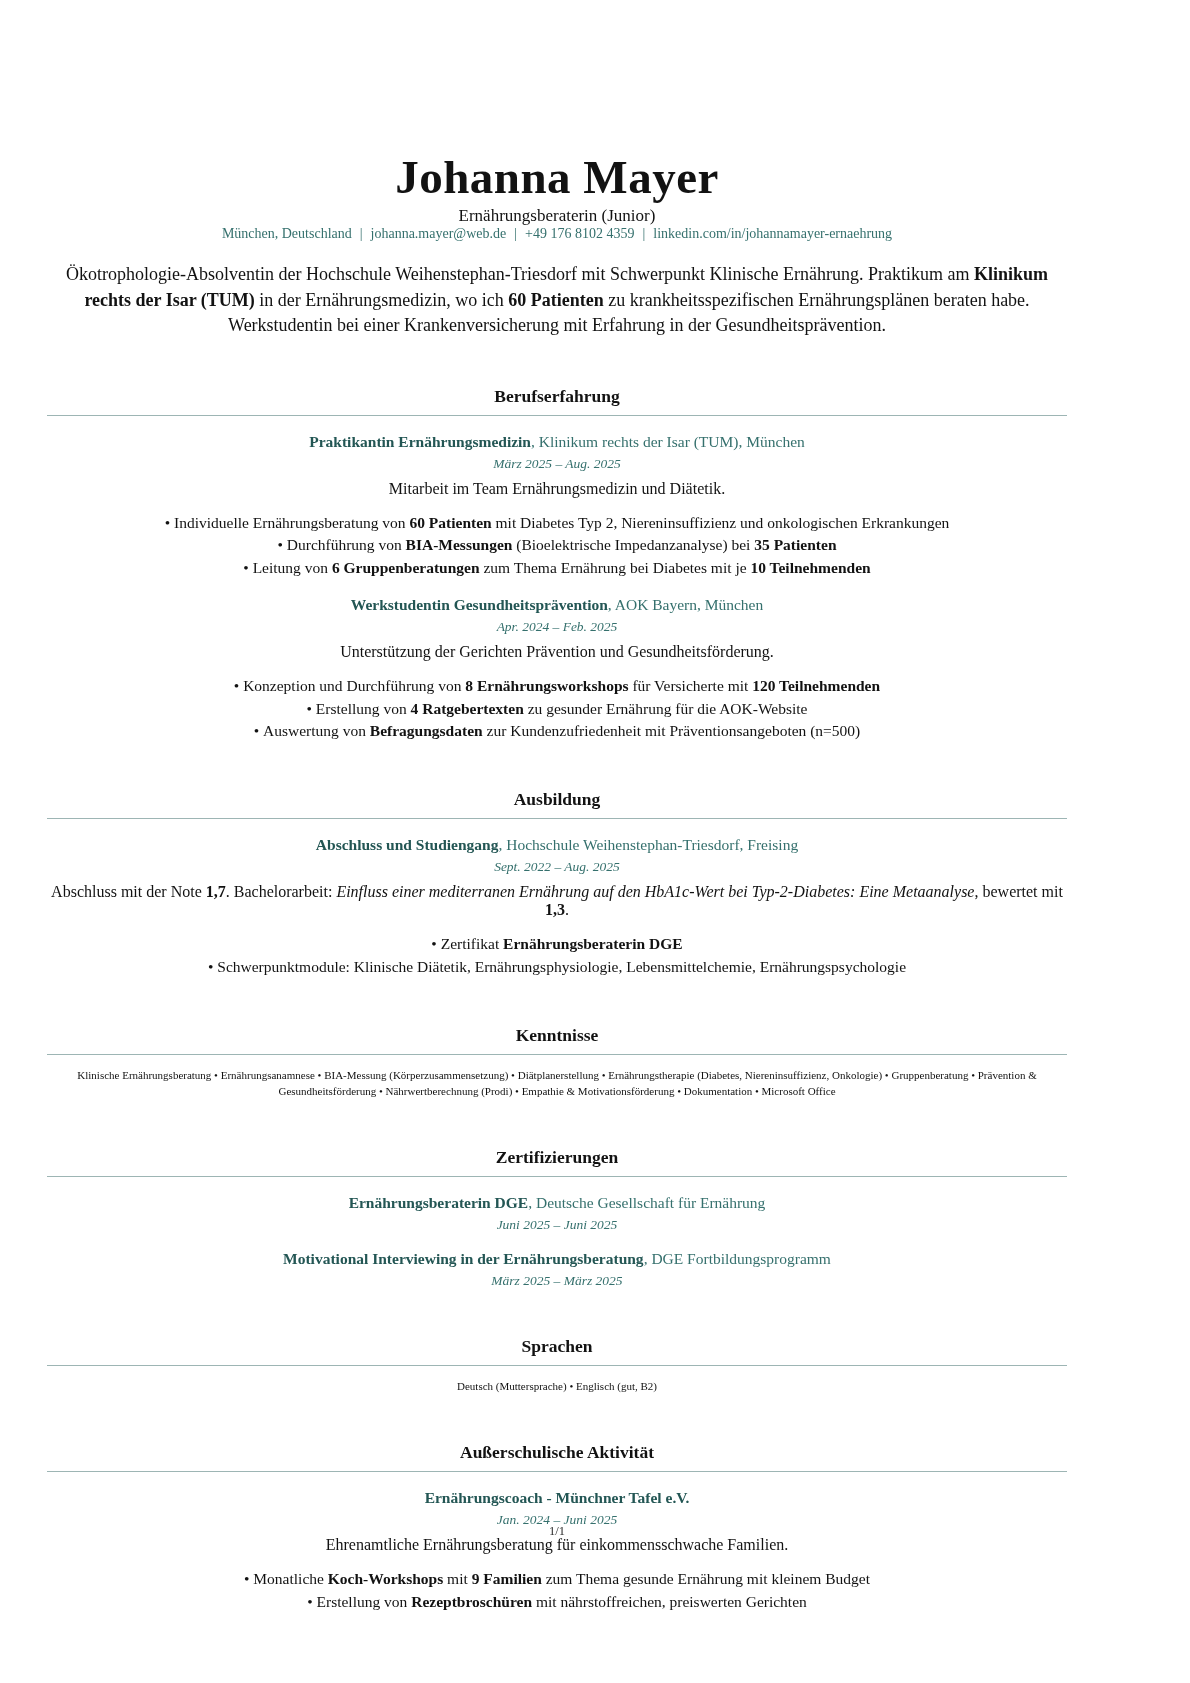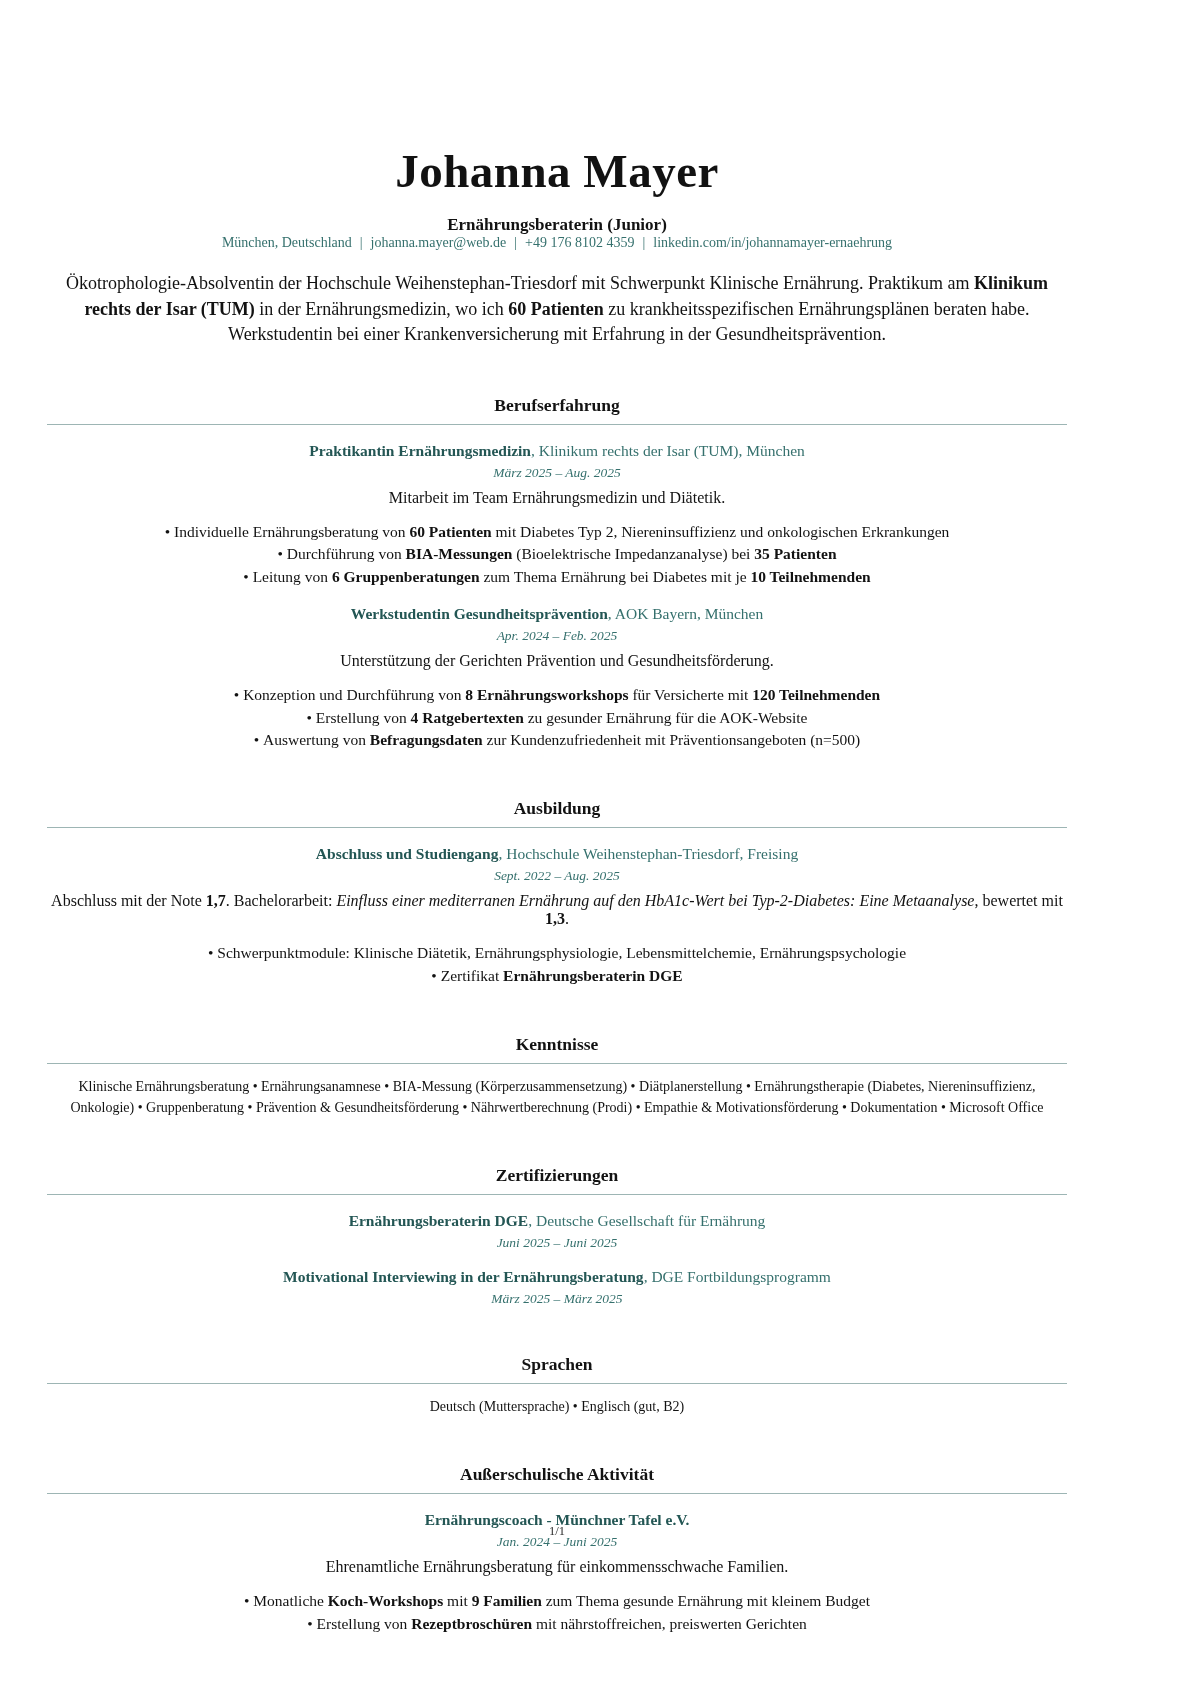--- a/index.html
+++ b/index.html
@@ -2,44 +2,44 @@
 <html><head>
 <meta charset="utf-8">
 <style>
   * { margin:0; padding:0; box-sizing:border-box; }
   html,body { background:#ffffff; }
   body {
     width:1190px; height:1683px;
     font-family:"Liberation Serif","DejaVu Serif",serif;
     color:#121212;
   }
-  .page { position:relative; width:1114px; height:1683px; padding:12px 47px; overflow:hidden; }
+  .page { position:relative; width:1114px; height:1683px; padding:18px 47px; overflow:hidden; }
 
   .name { text-align:center; font-size:47px; font-weight:700; margin-top:132px; letter-spacing:.5px; }
-  .subtitle { text-align:center; font-size:17px; font-weight:700; margin-top:17px; }
+  .subtitle { text-align:center; font-size:17px; font-weight:400; margin-top:2px; }
   .contact { text-align:center; font-size:14px; margin-top:0; color:#35706d; }
   .contact .sep { margin:0 8px; }
   .summary { text-align:center; font-size:18px; line-height:1.42; margin-top:20px; }
 
   .section { margin-top:47px; }
   .section-heading { text-align:center; font-size:17.5px; font-weight:700; margin-bottom:8px; }
   .rule { border:none; border-top:1px solid #9db5b4; height:0; }
 
   .entry { margin-top:17px; text-align:center; }
   .entry-title { font-size:15.5px; }
   .role { font-weight:700; color:#235654; }
   .org  { color:#35706d; }
   .date { font-size:13.5px; font-style:italic; color:#35706d; margin-top:5px; }
   .entry-summary { font-size:16px; margin-top:8px; }
 
   .bullets { list-style:none; margin-top:14px; }
   .bullets li { text-align:center; font-size:15.5px; line-height:1.45; }
   .bullets li::before { content:"\2022\00a0"; }
 
-  .inline-text { text-align:center; font-size:14px; line-height:1.45; margin-top:13px; }
+  .inline-text { text-align:center; font-size:11px; line-height:1.45; margin-top:13px; }
 
   .b { font-weight:700; }
   .i { font-style:italic; }
 
   .footer { position:absolute; left:0; right:0; top:1524px; text-align:center; font-size:12.5px; color:#2b2b2b; }
 </style>
 </head>
 <body>
 
 <div class="page">
@@ -88,22 +88,22 @@
     <h2 class="section-heading">Ausbildung</h2>
     <hr class="rule">
 
     <div class="entry">
       <div class="entry-title">
         <span class="role">Abschluss und Studiengang</span><span class="org">, Hochschule Weihenstephan-Triesdorf, Freising</span>
       </div>
       <div class="date">Sept. 2022 – Aug. 2025</div>
       <div class="entry-summary"><span>Abschluss mit der Note </span><span class="b">1,7</span><span>. Bachelorarbeit: </span><span class="i">Einfluss einer mediterranen Ernährung auf den HbA1c-Wert bei Typ-2-Diabetes: Eine Metaanalyse</span><span>, bewertet mit </span><span class="b">1,3</span><span>.</span></div>
       <ul class="bullets">
+        <li><span>Zertifikat </span><span class="b">Ernährungsberaterin DGE</span></li>
         <li><span>Schwerpunktmodule: Klinische Diätetik, Ernährungsphysiologie, Lebensmittelchemie, Ernährungspsychologie</span></li>
-        <li><span>Zertifikat </span><span class="b">Ernährungsberaterin DGE</span></li>
       </ul>
     </div>
   </div>
 
   <div class="section">
     <h2 class="section-heading">Kenntnisse</h2>
     <hr class="rule">
     <p class="inline-text">Klinische Ernährungsberatung • Ernährungsanamnese • BIA-Messung (Körperzusammensetzung) • Diätplanerstellung • Ernährungstherapie (Diabetes, Niereninsuffizienz, Onkologie) • Gruppenberatung • Prävention &amp; Gesundheitsförderung • Nährwertberechnung (Prodi) • Empathie &amp; Motivationsförderung • Dokumentation • Microsoft Office</p>
   </div>
 

